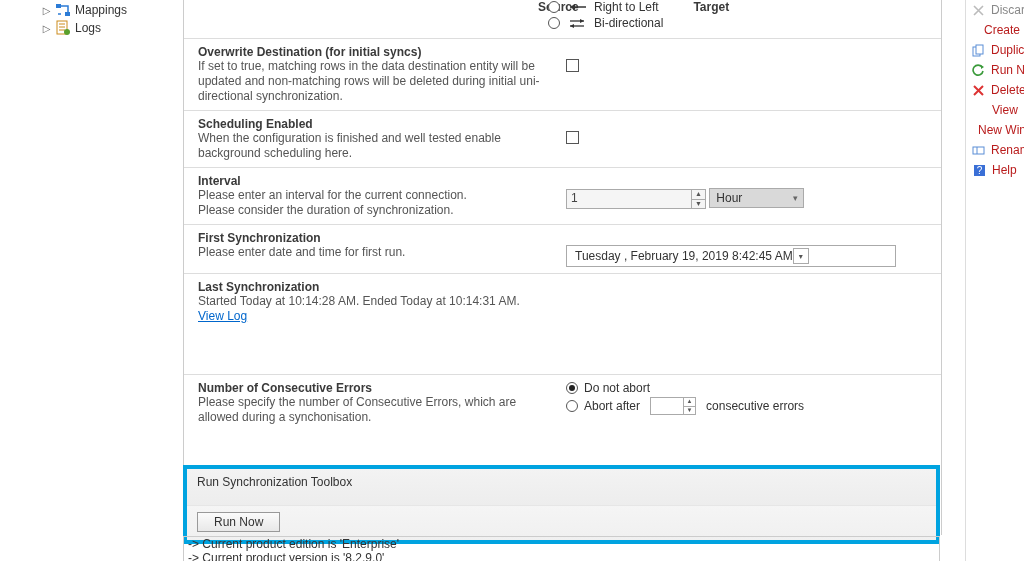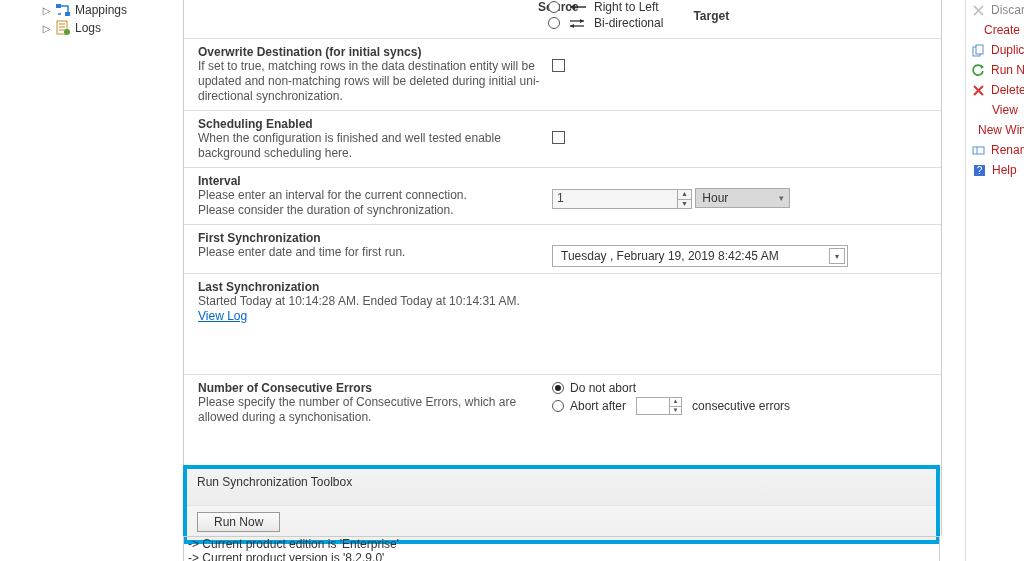--- a/index.html
+++ b/index.html
@@ -59,20 +59,21 @@
   }
   .content {
     padding: 0 0 0 0;
   }
 
   .row {
     display: flex;
     align-items: flex-start;
     border-bottom: 1px solid #ddd;
     padding: 6px 10px 6px 14px;
+    gap: 14px;
   }
   .row .left {
     width: 350px;
   }
   .row .right {
     flex: 1;
     padding-left: 4px;
   }
   .heading {
     font-weight: bold;
@@ -139,23 +140,22 @@
     border:1px solid #aaa;
     background:#d9d9d9;
   }
   .combo .val{flex:1; padding:1px 6px; color:#333;}
   .combo .dd{
     width:16px; height:100%; display:flex; align-items:center; justify-content:center;
     color:#666; font-size:9px;
   }
 
   .datebox {
-    width:296px; height:22px; border:1px solid #aaa; display:flex; align-items:center;
+    width:330px; height:22px; border:1px solid #aaa; display:flex; align-items:center;
     padding:0 2px 0 8px; color:#333;
-    justify-content:space-between;
   }
   .datebox .dd{
     width:16px; height:16px; border:1px solid #aaa; display:flex; align-items:center; justify-content:center;
     font-size:8px; color:#555;
   }
 
   .link { color:#0066cc; text-decoration:underline; cursor:pointer;}
 
   .errcount {
     display:inline-flex; width:46px; height:18px; border:1px solid #aaa; margin:0 4px;
@@ -243,21 +243,21 @@
 </div>
 
 <div class="main-pane">
   <div class="main-scroll">
     <div class="content">
 
       <div class="dir-row">
         <div class="left">
           <span class="dir-labels" style="margin-left:340px;">Source</span>
         </div>
-        <div class="right" style="display:flex; gap:30px; align-items:center;">
+        <div class="right" style="display:flex; gap:30px; align-items:flex-start;">
           <div>
             <div class="radio-row">
               <span class="radio"></span>
               <span>
                 <svg width="22" height="12" viewBox="0 0 22 12">
                     <line x1="4" y1="6" x2="20" y2="6" stroke="#333" stroke-width="1.5"></line>
                     <polygon points="4,6 9,3 9,9" fill="#333"></polygon>
                   </svg>
               </span>
               <span>Right to Left</span>

